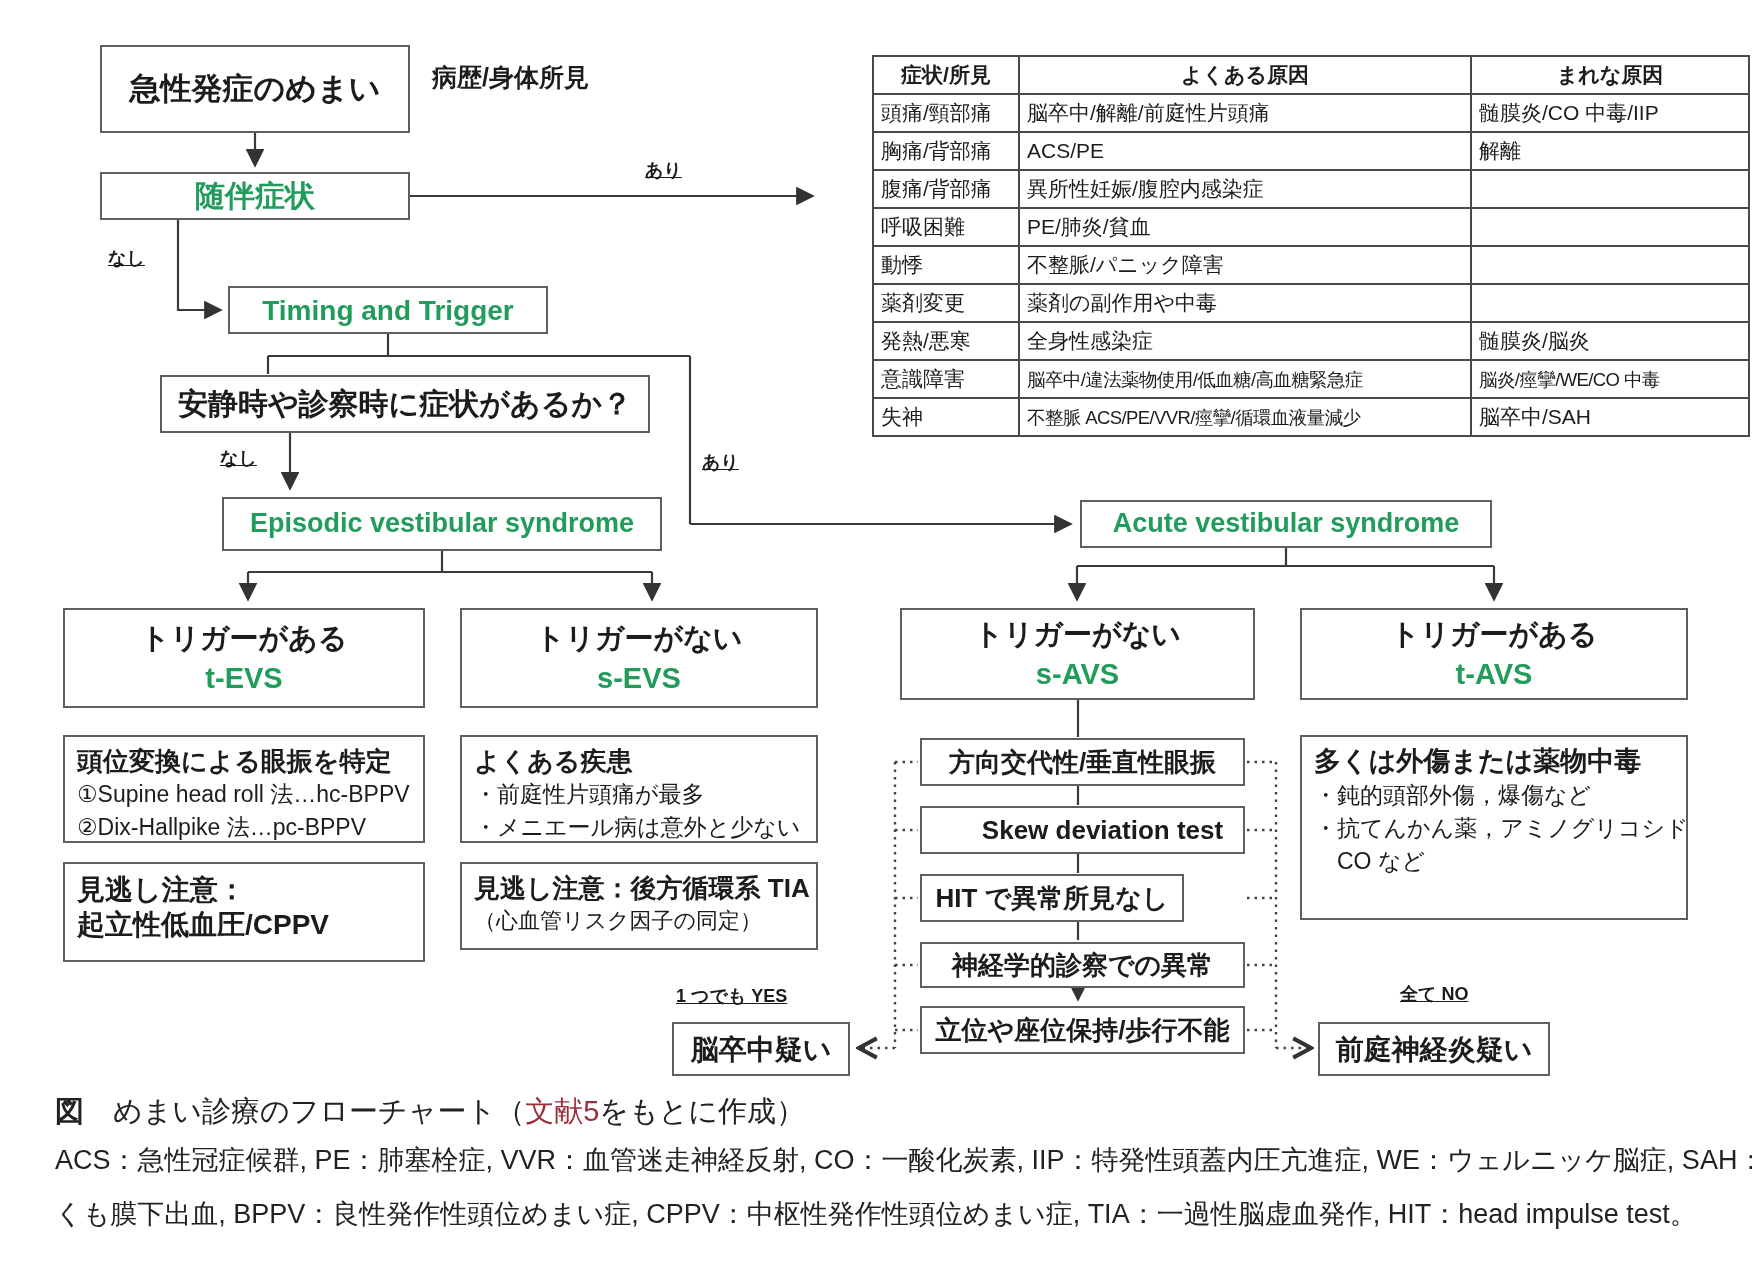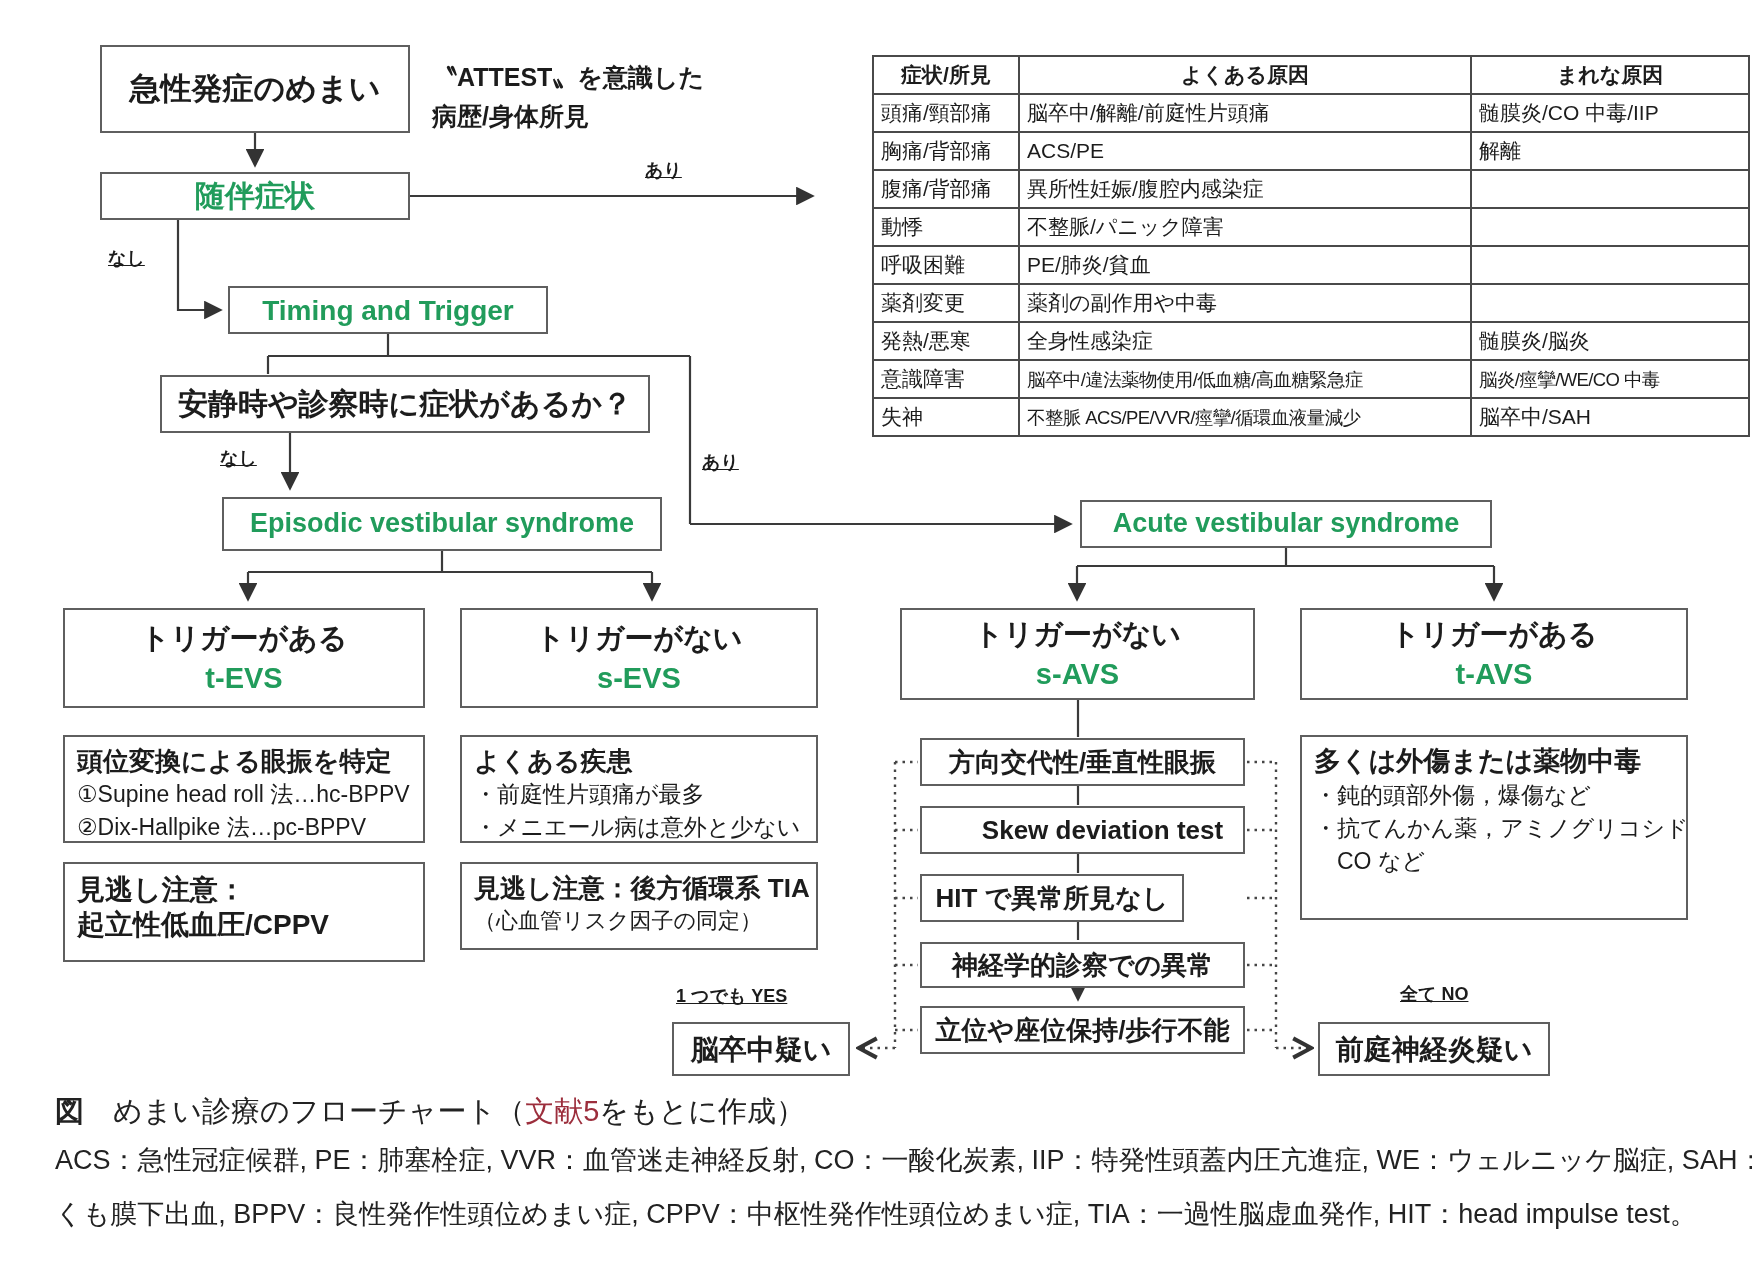--- a/index.html
+++ b/index.html
@@ -98,21 +98,20 @@
       <path d="M1247,1030 L1276,1030"></path>
       <path d="M1276,1048 L1310,1048" marker-end="url(#oarr)"></path>
     </g>
   </svg>
 
   <div class="box" style="left:100px;top:45px;width:310px;height:88px;font-size:31px;">
     <span class="t-black">急性発症のめまい</span>
   </div>
 
   <div class="note" style="left:432px;top:58px;">
-    <div>〝ATTEST〟を意識した</div>
     <div>病歴/身体所見</div>
   </div>
 
   <div class="box" style="left:100px;top:172px;width:310px;height:48px;font-size:30px;">
     <span class="t-green">随伴症状</span>
   </div>
 
   <div class="lbl" style="left:645px;top:158px;">あり</div>
   <div class="lbl" style="left:108px;top:246px;">なし</div>
 
@@ -228,27 +227,27 @@
         <td>胸痛/背部痛</td>
         <td>ACS/PE</td>
         <td>解離</td>
       </tr>
       <tr>
         <td>腹痛/背部痛</td>
         <td>異所性妊娠/腹腔内感染症</td>
         <td></td>
       </tr>
       <tr>
+        <td>呼吸困難</td>
+        <td>PE/肺炎/貧血</td>
+        <td></td>
+      </tr>
+      <tr>
         <td>動悸</td>
         <td>不整脈/パニック障害</td>
-        <td></td>
-      </tr>
-      <tr>
-        <td>呼吸困難</td>
-        <td>PE/肺炎/貧血</td>
         <td></td>
       </tr>
       <tr>
         <td>薬剤変更</td>
         <td>薬剤の副作用や中毒</td>
         <td></td>
       </tr>
       <tr>
         <td>発熱/悪寒</td>
         <td>全身性感染症</td>

